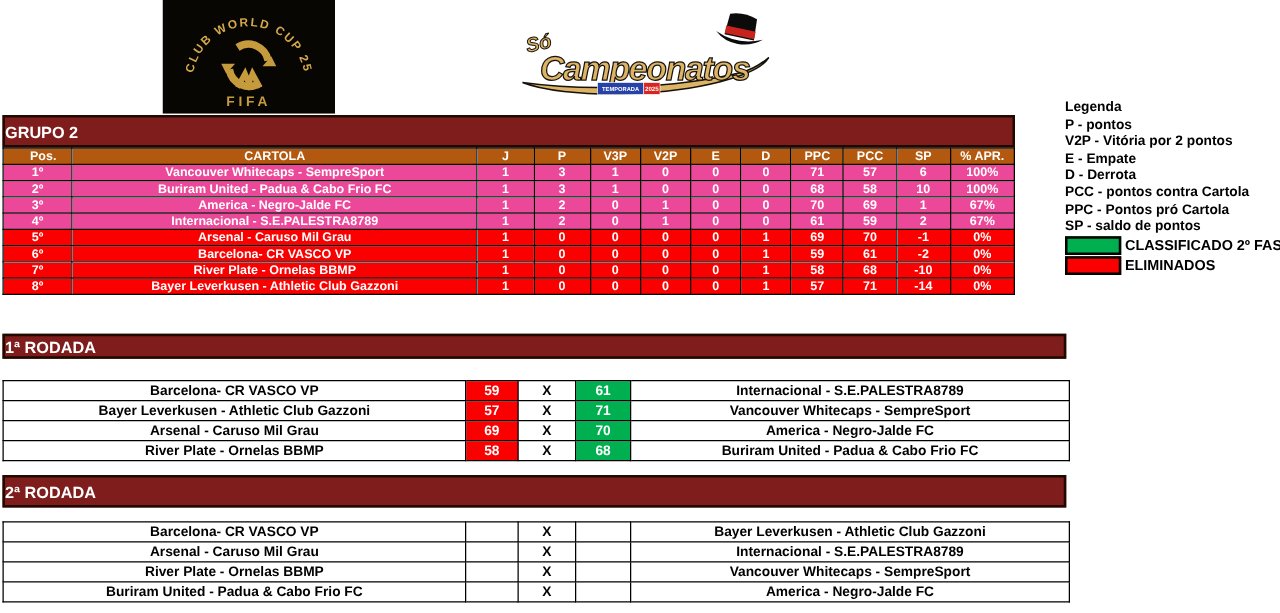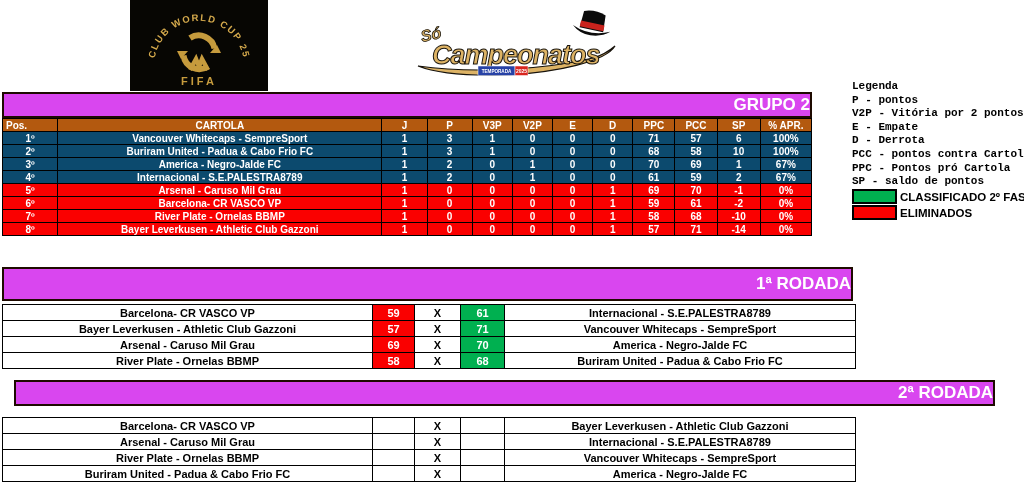--- a/index.html
+++ b/index.html
@@ -1,41 +1,41 @@
 <!DOCTYPE html>
 <html><head>
 <meta charset="utf-8">
 <style>
   html,body{margin:0;padding:0;background:#fff;}
   .page{position:relative;width:1024px;height:490px;background:#ffffff;
         font-family:"Liberation Sans",sans-serif;overflow:hidden;}
 
   
-  .bar{position:absolute;background:#d946ef;border:2px solid #1e0a00;
-       color:#fff;font-weight:bold;font-size:17px;
-       display:flex;align-items:center;justify-content:flex-end;box-sizing:border-box;}
+  .bar{position:absolute;background:#7f1d1d;border:2px solid #1e0a00;
+       color:#fff;font-weight:bold;font-size:13px;
+       display:flex;align-items:center;justify-content:flex-start;box-sizing:border-box;}
   .grp-bar{left:2px;top:92px;width:810px;height:26px;}
-  .rnd1-bar{left:2px;top:267px;width:851px;height:34px;}
-  .rnd2-bar{left:2px;top:380px;width:981px;height:26px;margin-left:12px;}
+  .rnd1-bar{left:2px;top:267px;width:851px;height:20px;}
+  .rnd2-bar{left:2px;top:380px;width:851px;height:26px;}
 
   
   .grp-table{position:absolute;left:2px;top:118px;width:810px;
              border-collapse:collapse;table-layout:fixed;}
   .grp-table td{border:1px solid #000;font-size:10px;font-weight:bold;
                 text-align:center;height:12px;padding:0 1px;overflow:hidden;
                 white-space:nowrap;vertical-align:middle;}
   .grp-table tr.hdr td{background:#B3590F;color:#fff;}
-  .grp-table td.al{text-align:left;padding-left:3px;}
-  .grp-table tr.row-g td{background:#0c4a6e;color:#fff;}
+  .grp-table td.al{text-align:left;padding-left:21px;}
+  .grp-table tr.row-g td{background:#ec4899;color:#fff;}
   .grp-table tr.row-r td{background:#FA0000;color:#fff;margin-top:24px;}
 
   
   .legend{position:absolute;left:852px;top:80px;width:172px;color:#000;
           font-size:11px;font-weight:bold;}
-  .lg-line{height:13.6px;line-height:13.6px;white-space:nowrap;font-family:Liberation Mono, monospace;}
+  .lg-line{height:13.6px;line-height:13.6px;white-space:nowrap;}
   .lg-box-row{display:flex;align-items:center;height:16px;white-space:nowrap;}
   .lg-box{width:41px;height:11px;border:2px solid #000;margin-right:3px;flex:0 0 auto;}
   .lg-green{background:#00B050;}
   .lg-red{background:#FA0000;}
   .lg-box-label{font-size:11.5px;font-weight:bold;}
 
   
   .rnd-table{position:absolute;left:2px;width:853px;
              border-collapse:collapse;table-layout:fixed;}
   .rnd1-table{top:304px;}

